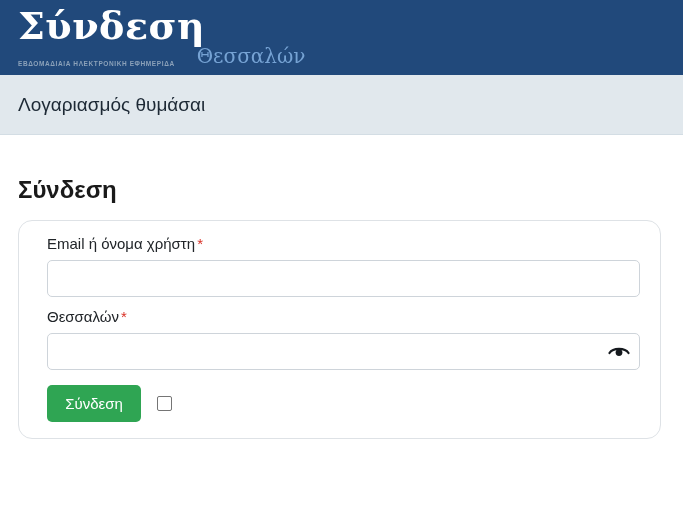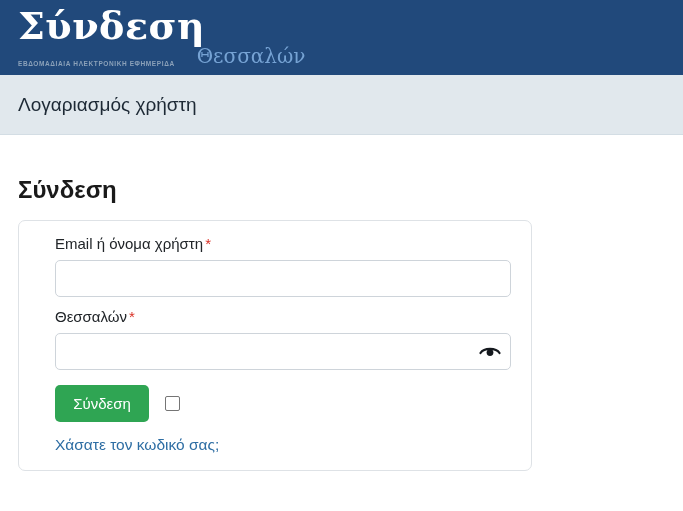--- a/index.html
+++ b/index.html
@@ -68,25 +68,25 @@
   
   .content { padding: 0 18px; }
   .login-heading {
     font-size: 24px;
     font-weight: 700;
     color: #1a1a1a;
     margin: 41px 0 16px 0;
   }
 
   .login-card {
-    width: 514px;
+    width: 643px;
     border: 1px solid #dee2e6;
-    border-radius: 7px;
+    border-radius: 14px;
     background: #fff;
-    padding: 14px 20px 16px 36px;
+    padding: 14px 20px 16px 28px;
   }
 
   .form-label {
     display: block;
     font-size: 15px;
     font-weight: 500;
     color: #212529;
     margin-bottom: 8px;
   }
   .req { color: var(--asterisk-red, #d93025); margin-left: 2px; }
@@ -167,21 +167,21 @@
   <a class="logo">
     <div class="logo-title">Σύνδεση</div>
     <div class="logo-sub">
       <span class="logo-tagline">ΕΒΔΟΜΑΔΙΑΙΑ ΗΛΕΚΤΡΟΝΙΚΗ ΕΦΗΜΕΡΙΔΑ</span>
       <span class="logo-region">Θεσσαλών</span>
     </div>
   </a>
 </header>
 
 <div class="page-title-bar">
-  <h1>Λογαριασμός χρήστη</h1>
+  <h1>Λογαριασμός θυμάσαι</h1>
 </div>
 
 <main class="content">
   <h2 class="login-heading">Σύνδεση</h2>
 
   <form class="login-card">
 
     <label class="form-label">
       <span>Email ή όνομα χρήστη</span><span class="req">*</span>
     </label>
@@ -204,16 +204,15 @@
       </button>
     </div>
 
     <div class="actions-row">
       <button type="submit" class="submit-btn">Σύνδεση</button>
       <label class="remember-wrap">
         <input type="checkbox" style="">
       </label>
     </div>
 
-    <a class="forgot-link">Χάσατε τον κωδικό σας;</a>
 
   </form>
 </main>
 
 </body></html>

